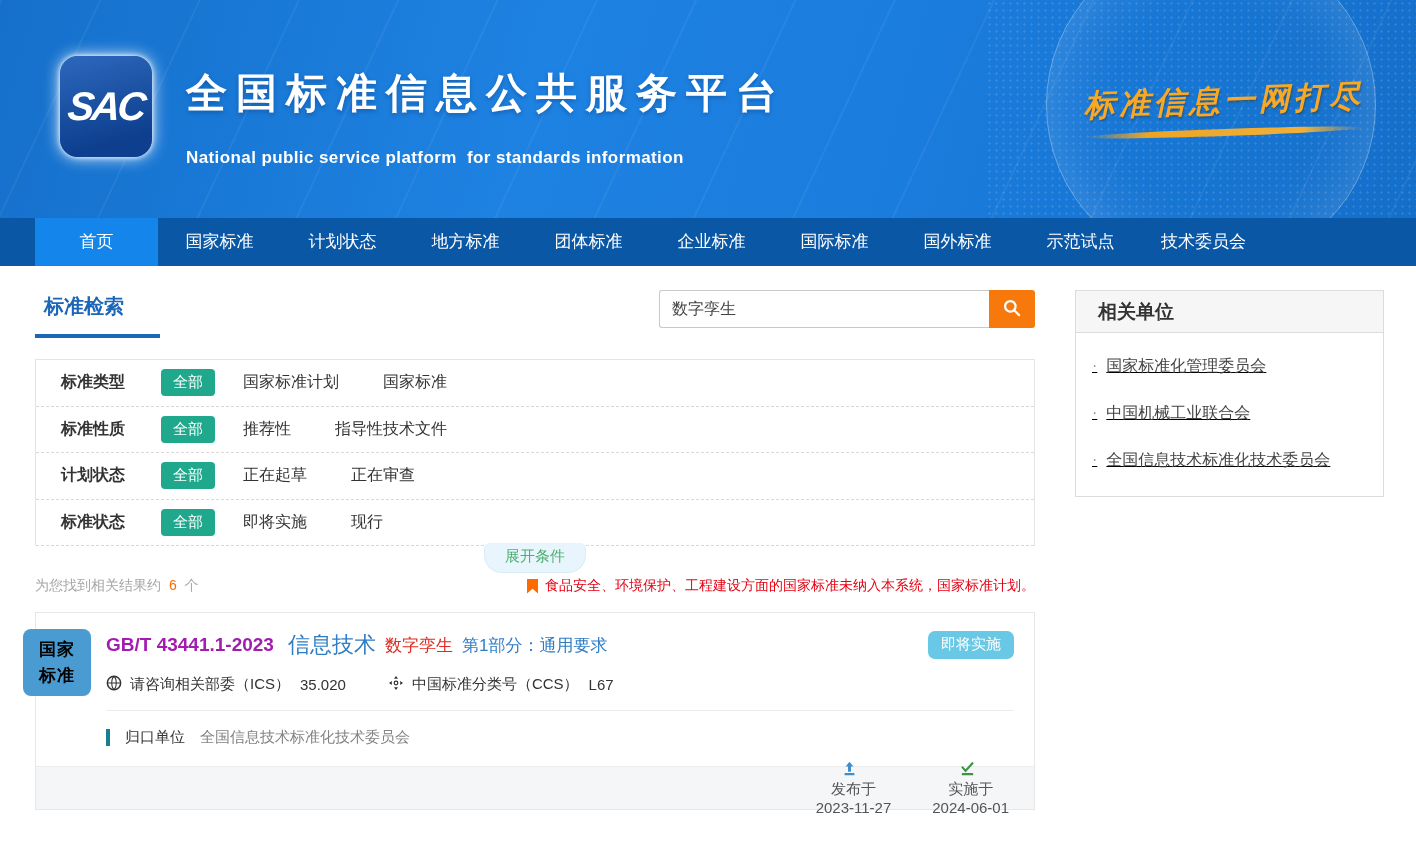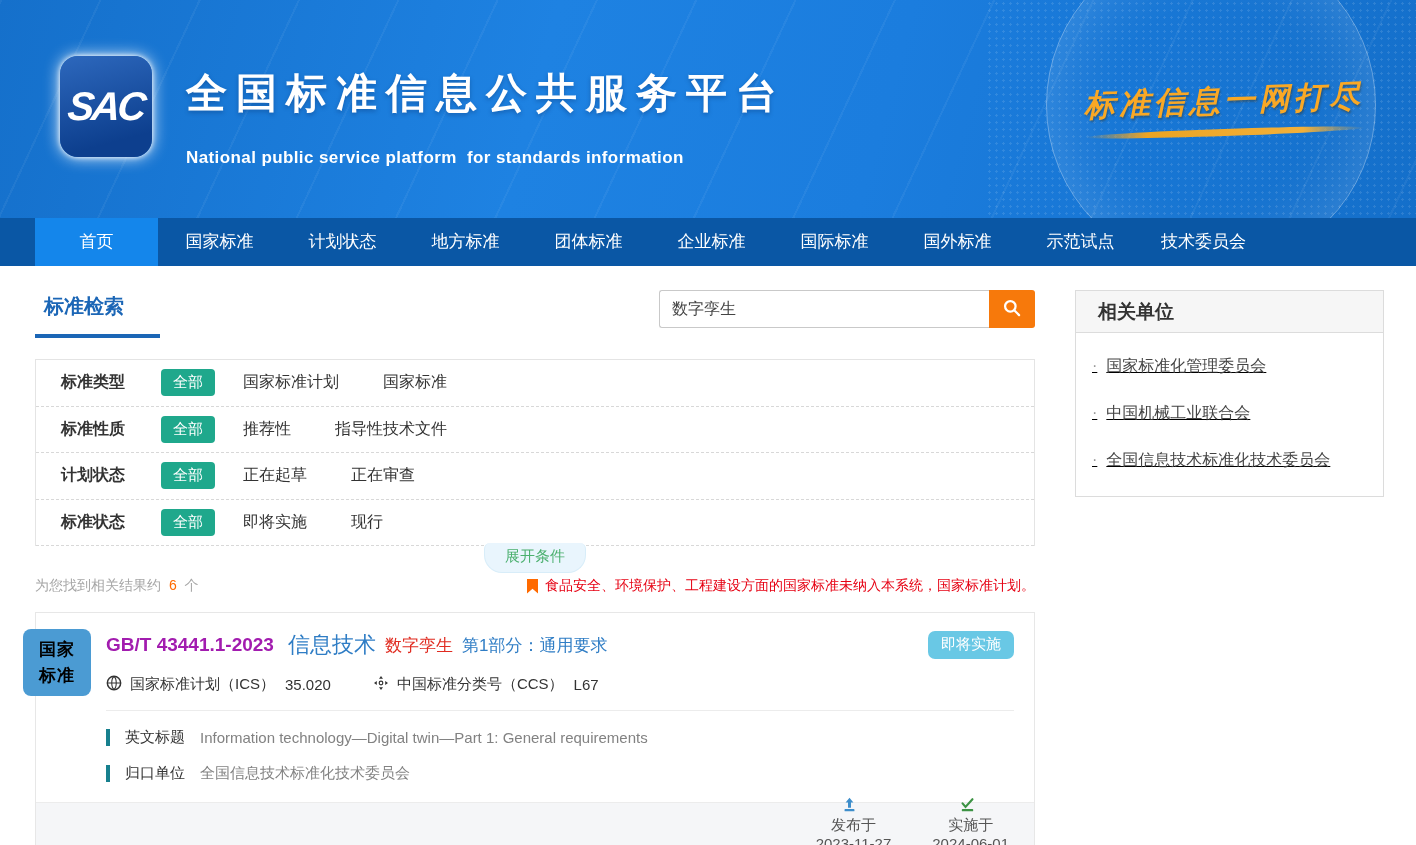--- a/index.html
+++ b/index.html
@@ -209,41 +209,36 @@
           <span class="status-badge">即将实施</span>
         </div>
         <div class="class-row">
           <div class="class-item">
             <span>
               <svg width="16" height="16" viewBox="0 0 24 24">
                 <circle cx="12" cy="12" r="10" fill="none" stroke="#333" stroke-width="2.2"></circle>
                 <path d="M2.5 12h19 M12 2.3c4.5 3.2 4.5 16.2 0 19.4 M12 2.3c-4.5 3.2-4.5 16.2 0 19.4" fill="none" stroke="#333" stroke-width="1.6"></path>
               </svg>
             </span>
-            <span class="class-label">国家标准计划（ICS）</span>
+            <span class="class-label">请咨询相关部委（ICS）</span>
             <span class="class-value">35.020</span>
           </div>
           <div class="class-item">
             <span>
               <svg width="16" height="16" viewBox="0 0 24 24">
                 <path d="M12 1.5l3 4.2H9z M12 22.5l3-4.2H9z M1.5 12l4.2-3v6z M22.5 12l-4.2-3v6z" fill="#333"></path>
                 <circle cx="12" cy="12" r="2.7" fill="none" stroke="#333" stroke-width="1.8"></circle>
               </svg>
             </span>
             <span class="class-label">中国标准分类号（CCS）</span>
             <span class="class-value">L67</span>
           </div>
         </div>
         <div class="detail-row">
           <span class="teal-bar"></span>
-          <span class="detail-label">英文标题</span>
-          <span class="detail-value">Information technology—Digital twin—Part 1: General requirements</span>
-        </div>
-        <div class="detail-row">
-          <span class="teal-bar"></span>
           <span class="detail-label">归口单位</span>
           <span class="detail-value">全国信息技术标准化技术委员会</span>
         </div>
       </div>
       <div class="card-footer">
         <div class="date-item">
           <span>
             <svg width="17" height="17" viewBox="0 0 24 24">
               <path d="M12 2.5l5.5 6.5h-3.4v7.5h-4.2V9H6.5z" fill="#3e8ecb"></path>
               <rect x="5" y="18.5" width="14" height="3.2" rx="1" fill="#3e8ecb"></rect>

